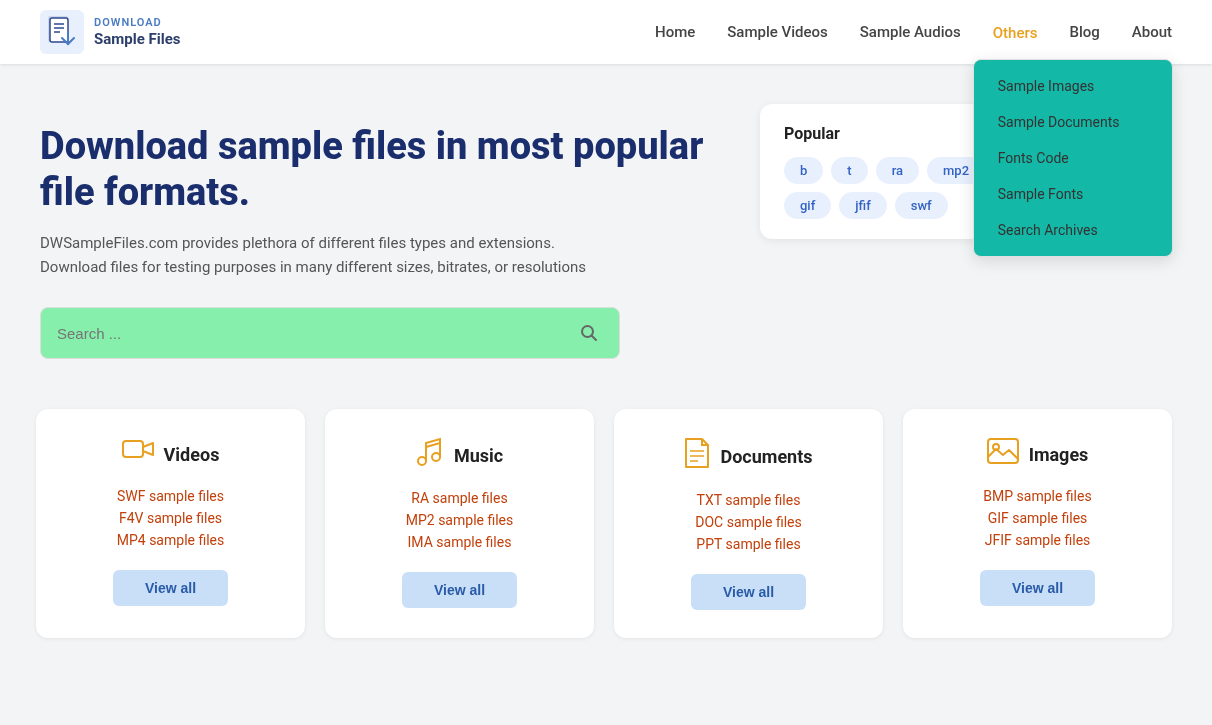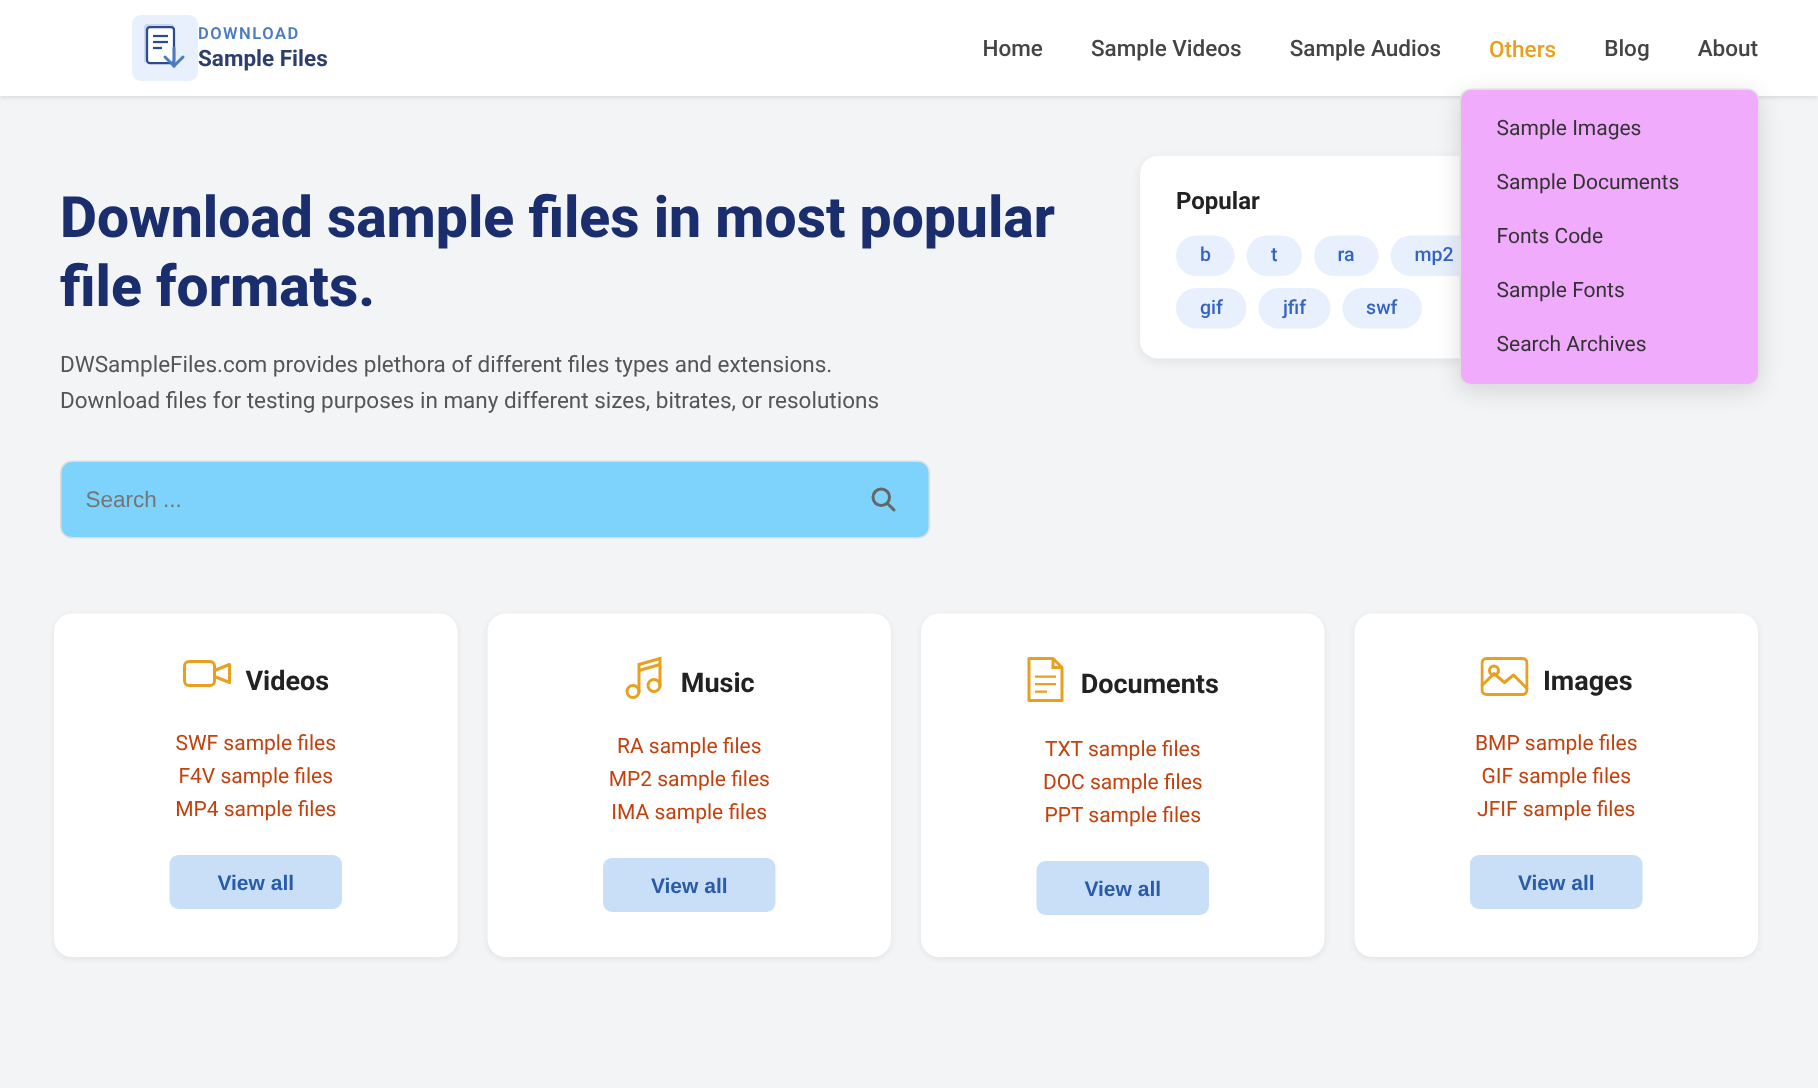--- a/index.html
+++ b/index.html
@@ -13,22 +13,22 @@
       display: flex;
       align-items: center;
       justify-content: space-between;
       box-shadow: 0 1px 3px rgba(0,0,0,0.1);
       position: relative;
       z-index: 100;
     }
     .logo {
       display: flex;
       align-items: center;
+      gap: 10px;
       text-decoration: none;
-      margin-left: 48px;
     }
     .logo-icon {
       width: 44px;
       height: 44px;
     }
     .logo-text {
       display: flex;
       flex-direction: column;
       line-height: 1.2;
     }
@@ -65,21 +65,21 @@
     }
     .nav a.others-link {
       color: #e8a020;
     }
 
     
     .dropdown-menu {
       position: absolute;
       top: 36px;
       left: -20px;
-      background: #f0abfc;
+      background: #14b8a6;
       border: 1px solid #e0e0e0;
       border-radius: 8px;
       box-shadow: 0 4px 16px rgba(0,0,0,0.12);
       min-width: 200px;
       z-index: 200;
       padding: 8px 0;
     }
     .dropdown-menu a {
       display: block;
       padding: 10px 24px;
@@ -111,21 +111,21 @@
     .hero-desc {
       font-size: 15px;
       color: #555;
       line-height: 1.6;
       margin-bottom: 28px;
       max-width: 580px;
     }
     .search-bar {
       display: flex;
       align-items: center;
-      background: #7dd3fc;
+      background: #86efac;
       border: 1px solid #ddd;
       border-radius: 8px;
       padding: 0 16px;
       max-width: 580px;
       height: 52px;
     }
     .search-bar input {
       flex: 1;
       border: none;
       outline: none;

